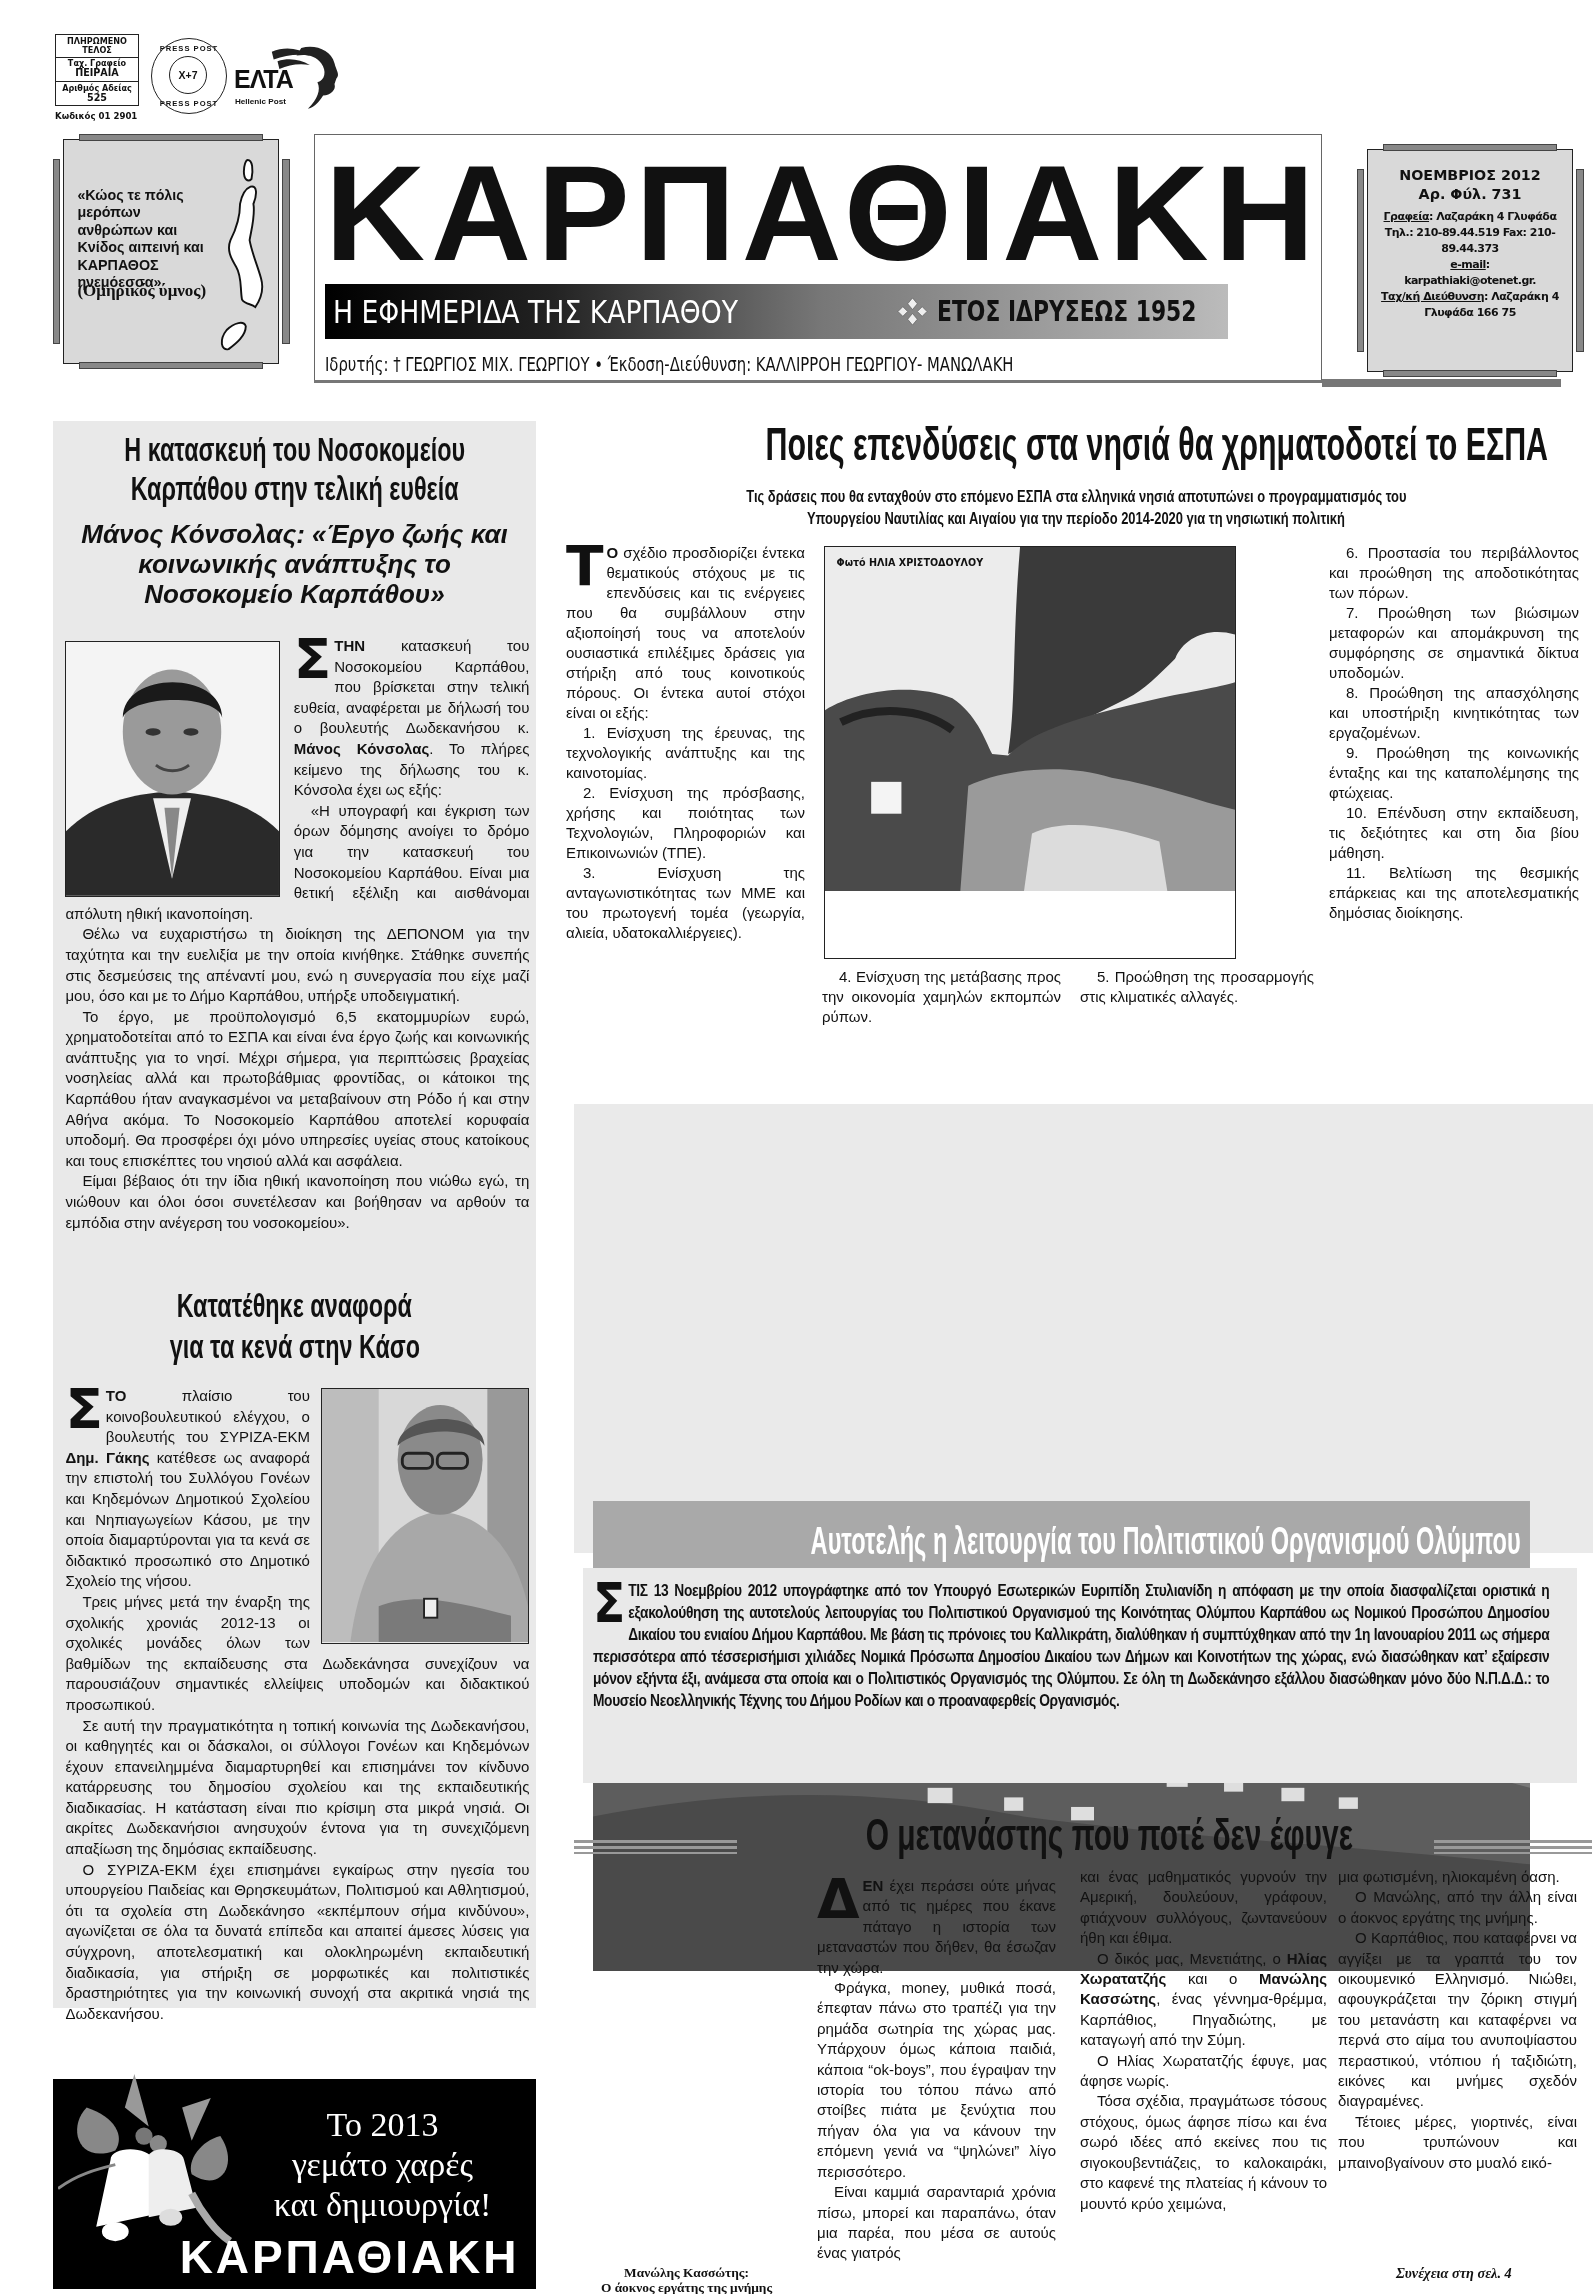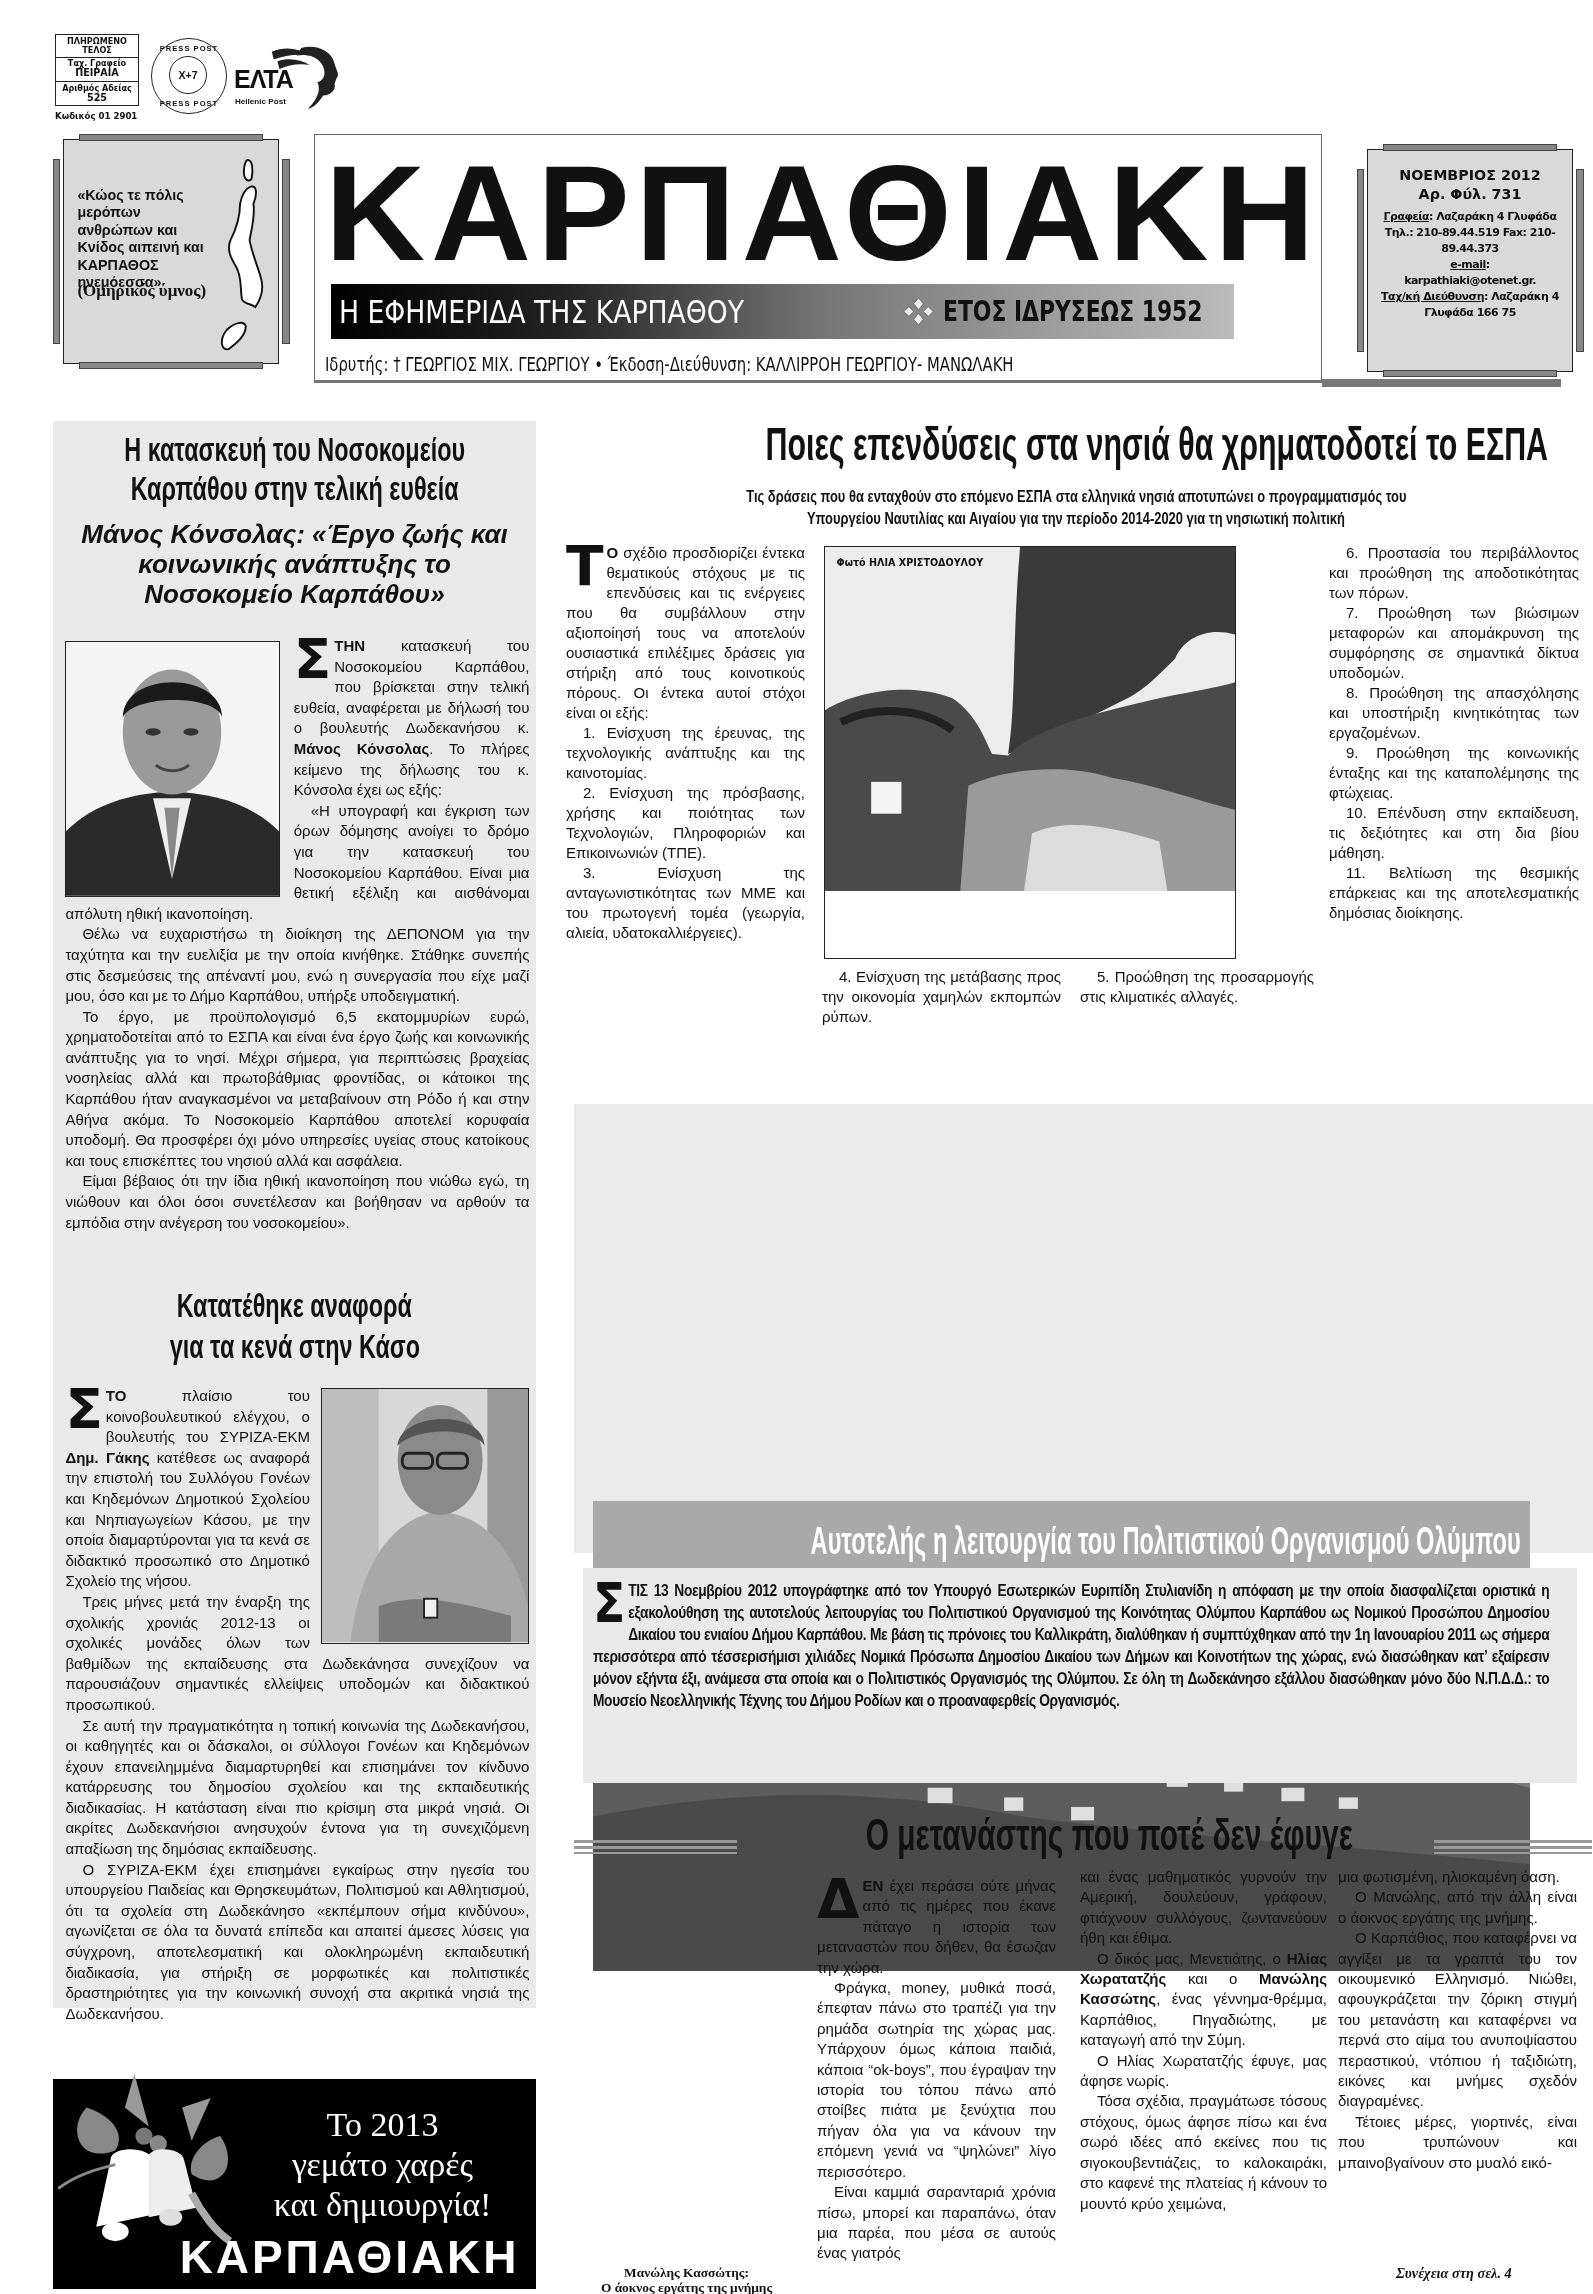--- a/index.html
+++ b/index.html
@@ -35,21 +35,21 @@
 
   .info-box { left: 1367px; top: 149px; width: 206px; height: 223px; text-align: center; font-family: "DejaVu Sans", sans-serif; font-weight: bold; }
   .info-box .l1 { margin-top: 17px; font-size: 14.3px; }
   .info-box .l2 { font-size: 14.3px; margin-top: 2.9px; }
   .info-box .small { font-size: 11px; letter-spacing: -0.5px; line-height: 1.45; }
   .info-box u { text-decoration: underline; }
 
   
   .masthead { left: 314px; top: 134px; width: 1008px; height: 249px; border: 1.9px solid #666; border-bottom: none; }
   .mast-title { position: absolute; left: 9.6px; top: 11.5px; width: 985px; font-family: "Liberation Sans", sans-serif; font-weight: bold; font-size: 132px; line-height: 1; letter-spacing: 5.7px; transform: scaleX(1.05) scaleY(1.02); transform-origin: left top; white-space: nowrap; }
-  .mast-band { position: absolute; left: 16px; top: 149px; width: 903px; height: 55px; background: linear-gradient(90deg, #000 0%, #222 25%, #777 55%, #bbb 100%); display: flex; align-items: center; padding-left: 7.6px; }
+  .mast-band { position: absolute; left: 10px; top: 149px; width: 903px; height: 55px; background: linear-gradient(90deg, #000 0%, #222 25%, #777 55%, #bbb 100%); display: flex; align-items: center; padding-left: 7.6px; }
   .mast-band .t1 { color: #fff; font-family: "DejaVu Sans", sans-serif; font-size: 32.5px; letter-spacing: 0px; transform: scaleX(0.82); transform-origin: left center; white-space: nowrap; }
   .mast-band .diamond { position: absolute; left: 572px; top: 12.4px; width: 31px; height: 31px; }
   .mast-band .t2 { position: absolute; left: 612px; top: 10.5px; color: #111; font-family: "DejaVu Sans", sans-serif; font-size: 28px; font-weight: bold; transform: scaleX(0.78); transform-origin: left center; white-space: nowrap; }
   .mast-founder { position: absolute; left: 9.6px; top: 218px; font-family: "DejaVu Sans", sans-serif; font-size: 19px; transform: scaleX(0.78); transform-origin: left top; white-space: nowrap; }
   .mast-rule { left: 1322px; top: 379px; width: 239px; height: 7.6px; background: #777; }
   .mast-rule2 { left: 314px; top: 380px; width: 1008px; height: 2.9px; background: #777; }
 
   
   .left-col { left: 53px; top: 421px; width: 483px; height: 1587px; background: #e9e9e9; }
   .cond { font-family: "Liberation Sans", sans-serif; font-weight: bold; display: inline-block; transform-origin: center top; white-space: nowrap; }

